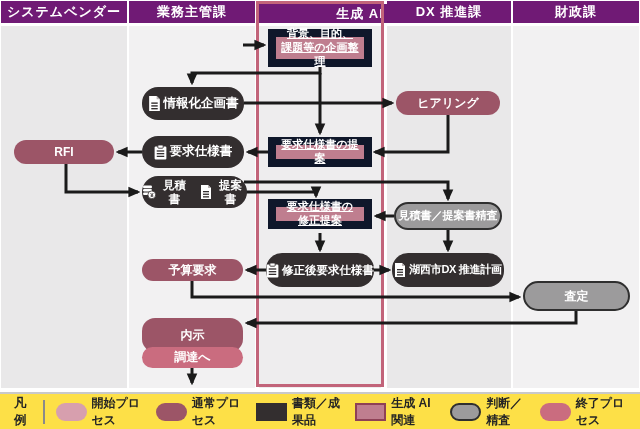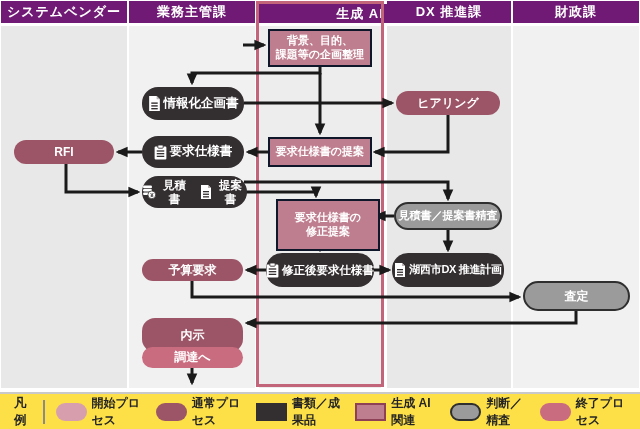--- a/index.html
+++ b/index.html
@@ -21,21 +21,21 @@
   .genai-outline{position:absolute;left:256px;top:1px;width:128px;height:386px;
                  border:3px solid #c2647a;box-sizing:border-box;z-index:2;}
   .arrows{position:absolute;left:0;top:0;z-index:3;pointer-events:none;}
   .node{position:absolute;box-sizing:border-box;display:flex;align-items:center;justify-content:center;
         color:#fff;font-weight:bold;z-index:4;text-align:center;line-height:1.25;}
   .pill{border-radius:13px;font-size:12px;}
   .start{background:#d79fae;}
   .normal{background:#9c5567;}
   .end{background:#ca6c7f;}
   .judge{background:#9c9b9c;border:2px solid #2f2f2f;border-radius:15px;font-size:11px;}
-  .genai{background:#bf7e8f;border:2px solid #0f172a;font-size:11px;}
+  .genai{background:#bf7e8f;border:8px solid #0f172a;font-size:11px;text-decoration:underline;}
   .doc{background:#332e2f;font-size:11.5px;gap:3px;border-radius:16px;}
   .doc .icon{flex:0 0 auto;}
   .doc-sub{display:flex;align-items:center;gap:2px;}
   .legend{position:absolute;left:0;top:392px;width:640px;height:37px;background:#fde047;
           border-top:2px solid #c9c9c9;display:flex;align-items:center;box-sizing:border-box;
           font-size:12px;font-weight:bold;color:#252525;z-index:5;}
   .legend-title{margin-left:14px;font-size:12.5px;}
   .legend-divider{width:2px;height:24px;background:#8a8a8a;margin:0 11px 0 9px;}
   .legend-item{display:flex;align-items:center;margin-right:13px;}
   .swatch{width:31px;height:18px;margin-right:5px;box-sizing:border-box;flex:0 0 auto;}
@@ -144,21 +144,21 @@
         <path d="M1 0 h7 l3 3 v11 h-10 z" fill="#fff"></path>
           <path d="M8 0 v3 h3 z" fill="#b9b3b4"></path>
         <rect x="3" y="6" width="6" height="1.3" fill="#332e2f"></rect>
           <rect x="3" y="8.6" width="6" height="1.3" fill="#332e2f"></rect>
           <rect x="3" y="11.2" width="6" height="1.3" fill="#332e2f"></rect>
       </svg>
       <span>提案書</span>
     </span>
   </div>
 
-  <div class="node genai" style="left:276px;top:199px;width:104px;height:52px;flex-direction:column;">
+  <div class="node genai" style="left:268px;top:199px;width:104px;height:30px;flex-direction:column;">
     <span>要求仕様書の</span>
     <span>修正提案</span>
   </div>
 
   <div class="node judge" style="left:394px;top:202px;width:108px;height:28px;">見積書／提案書精査</div>
 
   <div class="node doc" style="left:266px;top:253px;width:108px;height:34px;">
     <svg class="icon" width="13" height="15" viewBox="0 0 12 14">
       <rect x="0.5" y="1.5" width="11" height="12" rx="1" fill="#fff"></rect>
       <rect x="3.5" y="0" width="5" height="3" rx="0.8" fill="#fff" stroke="#332e2f" stroke-width="0.8"></rect>

